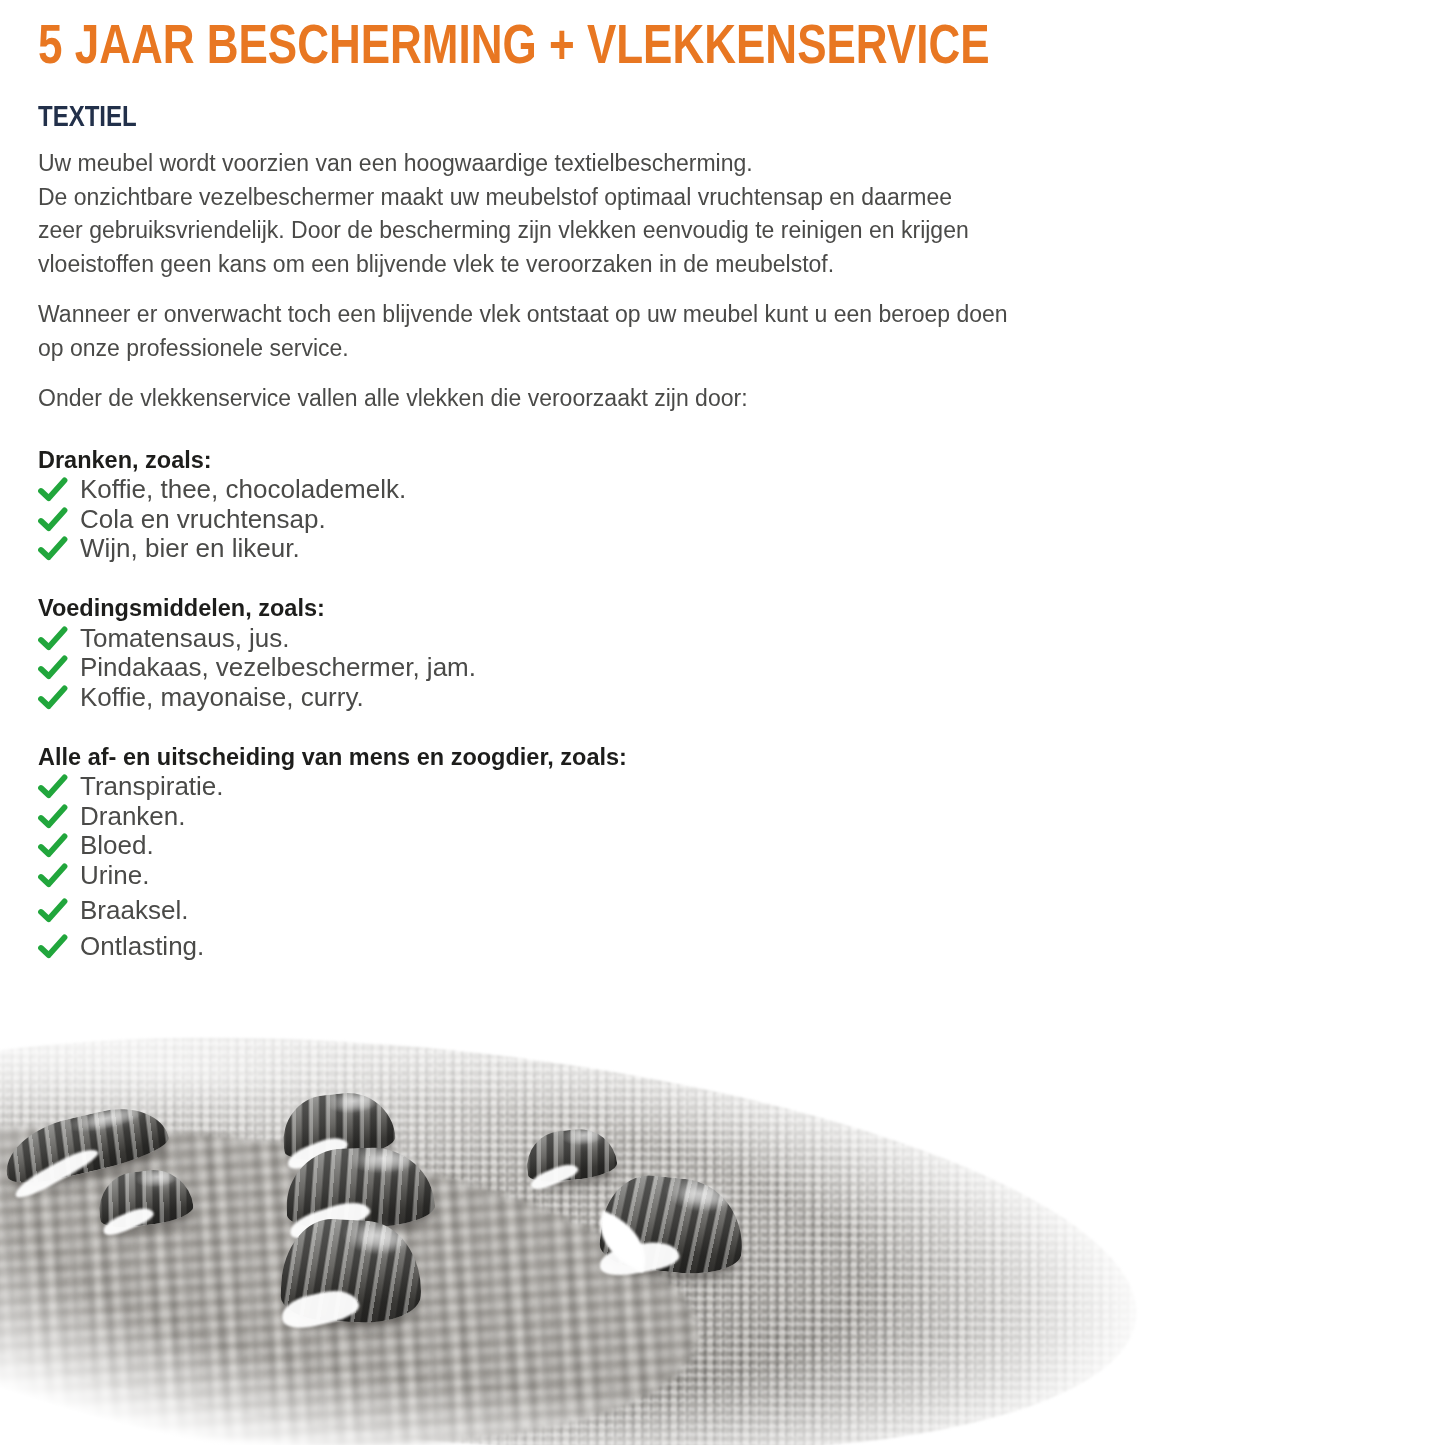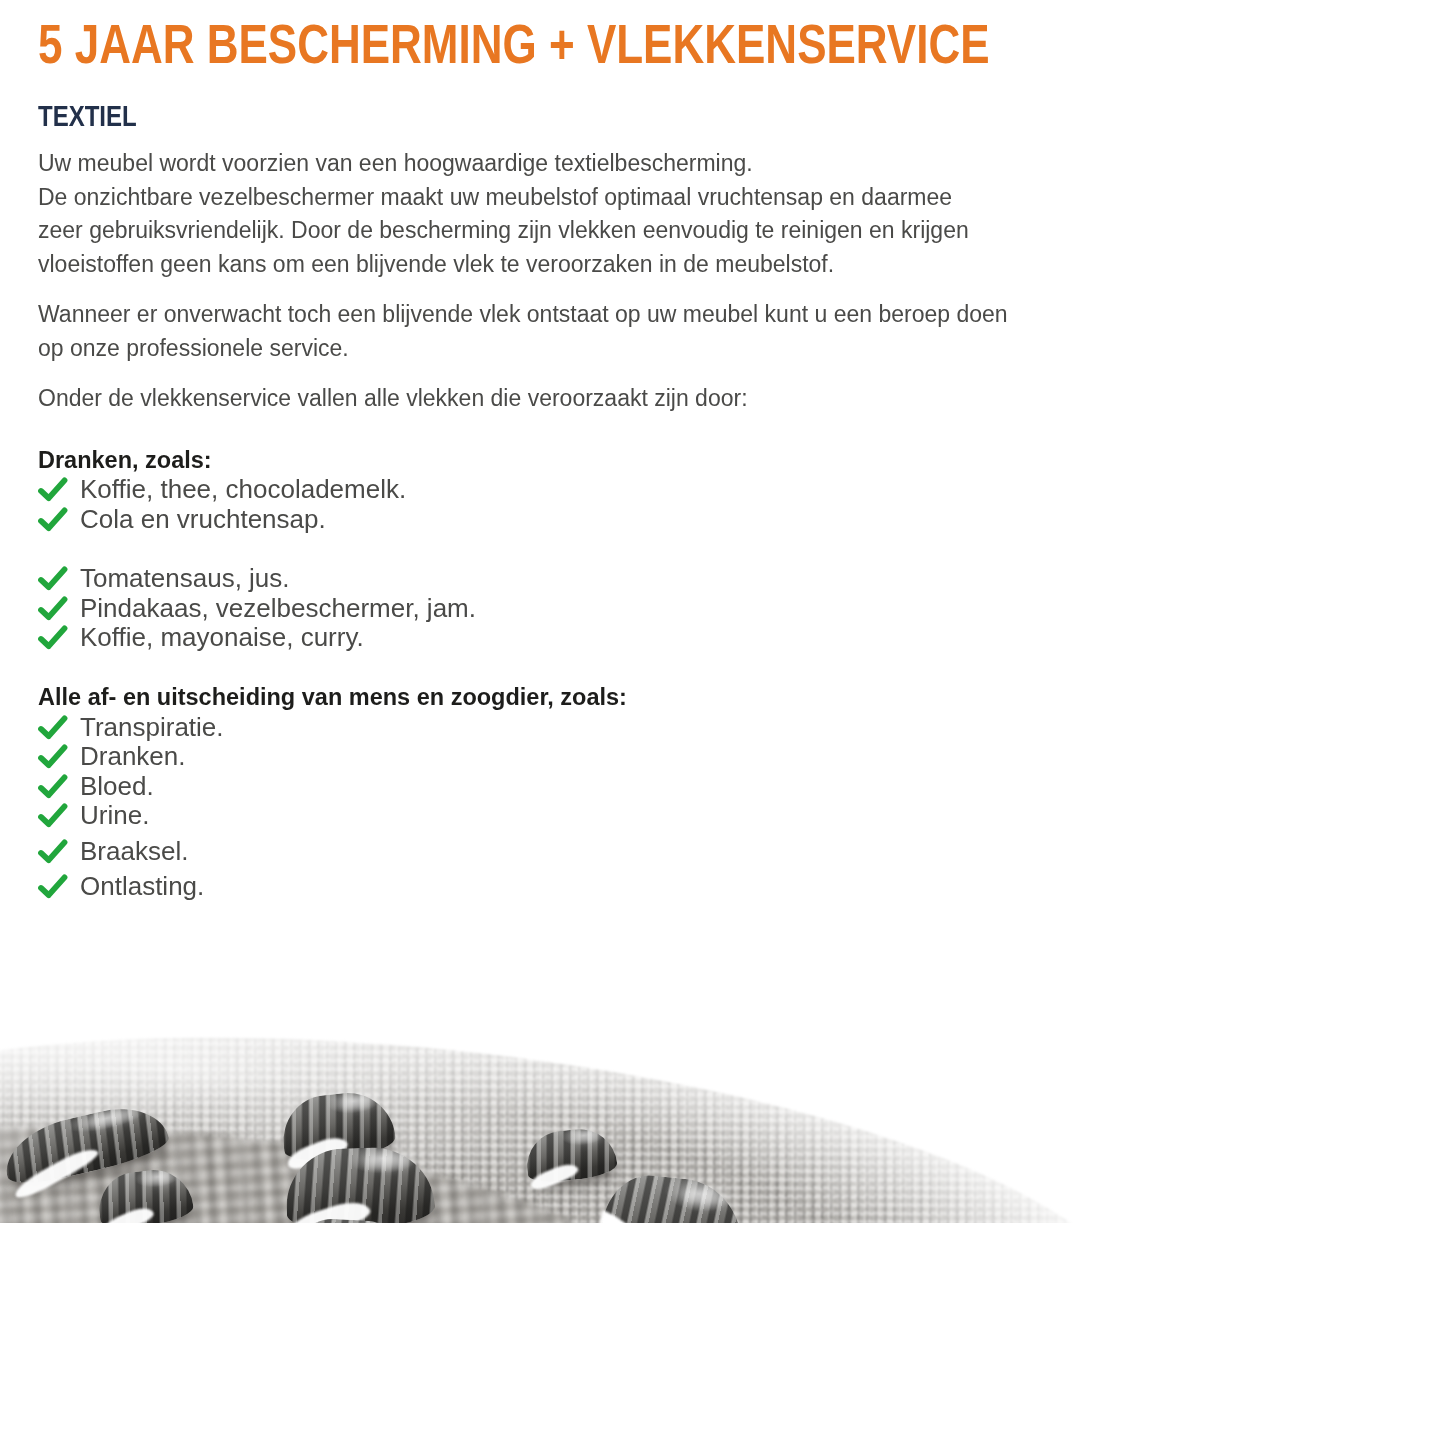--- a/index.html
+++ b/index.html
@@ -1,16 +1,16 @@
 <!DOCTYPE html>
 <html style="--accent-orange: #E87722; --navy: #22304A; --body-text: #4A4A48; --heading-text: #1D1D1B; --check-green: #21A63C; --fabric-gray: #B5B2AC;"><head>
 <meta charset="utf-8">
 <style>
   html,body{margin:0;padding:0;background:#fff;}
-  .page{position:relative;width:1445px;height:1223px;background:#fff;overflow:hidden;
+  .page{position:relative;width:1445px;height:1445px;background:#fff;overflow:hidden;
         font-family:"Liberation Sans",sans-serif;color:var(--body-text,#4a4a48);}
   .content{position:absolute;left:38px;top:0;width:1180px;}
 
   .condensed{display:inline-block;transform:scaleX(.8);transform-origin:0 50%;white-space:nowrap;}
   h1{margin:16px 0 0;font-size:55px;line-height:1.05;font-weight:700;color:var(--accent-orange,#e87722);letter-spacing:0;}
   h2{margin:26px 0 0;font-size:30px;line-height:1.05;font-weight:700;color:var(--navy,#22304a);}
 
   .body-text{font-size:23px;line-height:33.5px;color:var(--body-text,#4a4a48);}
   .para{margin-top:17px;}
   .para.first{margin-top:16px;}
@@ -104,23 +104,30 @@
             <path d="M2.5 14.5 L10.5 22 L27 3.5" fill="none" stroke-width="6" stroke-linecap="round" stroke-linejoin="round"></path>
           </svg>
         <span>Koffie, thee, chocolademelk.</span>
       </div>
       <div class="li">
         <svg class="check" viewBox="0 0 30 26">
             <path d="M2.5 14.5 L10.5 22 L27 3.5" fill="none" stroke-width="6" stroke-linecap="round" stroke-linejoin="round"></path>
           </svg>
         <span>Cola en vruchtensap.</span>
       </div>
+      <div class="li">
+        <svg class="check" viewBox="0 0 30 26">
+            <path d="M2.5 14.5 L10.5 22 L27 3.5" fill="none" stroke-width="6" stroke-linecap="round" stroke-linejoin="round"></path>
+          </svg>
+        <span>Wijn, bier en likeur.</span>
+      </div>
     </div>
 
     <div class="section">
+      <div class="sec-h">Voedingsmiddelen, zoals:</div>
       <div class="li">
         <svg class="check" viewBox="0 0 30 26">
             <path d="M2.5 14.5 L10.5 22 L27 3.5" fill="none" stroke-width="6" stroke-linecap="round" stroke-linejoin="round"></path>
           </svg>
         <span>Tomatensaus, jus.</span>
       </div>
       <div class="li">
         <svg class="check" viewBox="0 0 30 26">
             <path d="M2.5 14.5 L10.5 22 L27 3.5" fill="none" stroke-width="6" stroke-linecap="round" stroke-linejoin="round"></path>
           </svg>

